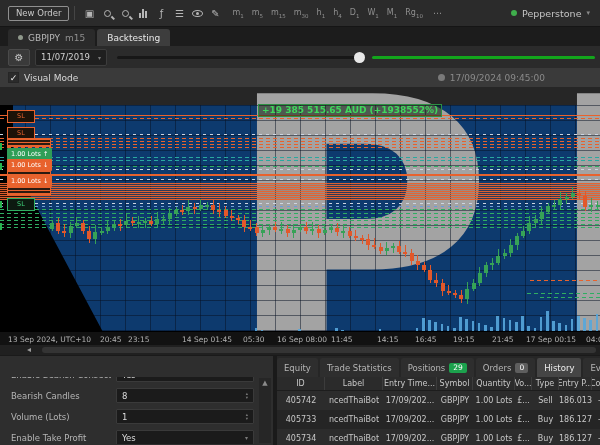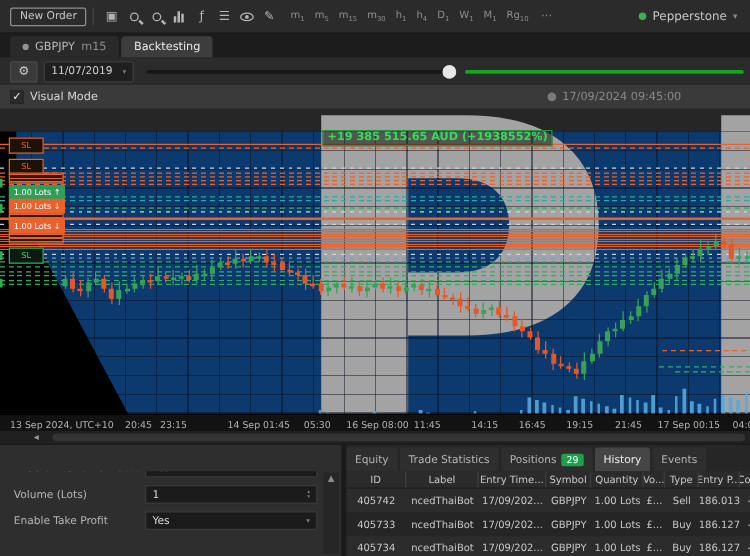--- a/index.html
+++ b/index.html
@@ -540,20 +540,27 @@
     <div id="params">
       <div id="params-rows">
           <div class="prow" style="margin-top: -13px;">
             <div class="plbl">Enable Bearish Consecuti...</div>
             <div class="pctl">
               <span>Yes</span>
               <span class="car">▾</span>
             </div>
           </div>
           <div class="prow">
+            <div class="plbl">Bearish Candles</div>
+            <div class="pctl">
+              <span>8</span>
+              <span class="step">▴<br>▾</span>
+            </div>
+          </div>
+          <div class="prow">
             <div class="plbl">Volume (Lots)</div>
             <div class="pctl">
               <span>1</span>
               <span class="step">▴<br>▾</span>
             </div>
           </div>
           <div class="prow">
             <div class="plbl">Enable Take Profit</div>
             <div class="pctl">
               <span>Yes</span>
@@ -570,20 +577,24 @@
       <div id="rtabs">
           <div class="rtab">
             <span>Equity</span>
           </div>
           <div class="rtab">
             <span>Trade Statistics</span>
           </div>
           <div class="rtab">
             <span>Positions</span>
             <span class="badge" style="background: rgb(28, 162, 77);">29</span>
+          </div>
+          <div class="rtab">
+            <span>Orders</span>
+            <span class="badge" style="background: rgb(94, 94, 94);">0</span>
           </div>
           <div class="rtab active">
             <span>History</span>
           </div>
           <div class="rtab">
             <span>Events</span>
           </div>
         </div>
       <div id="rtable">
           <div class="trow hdr">

